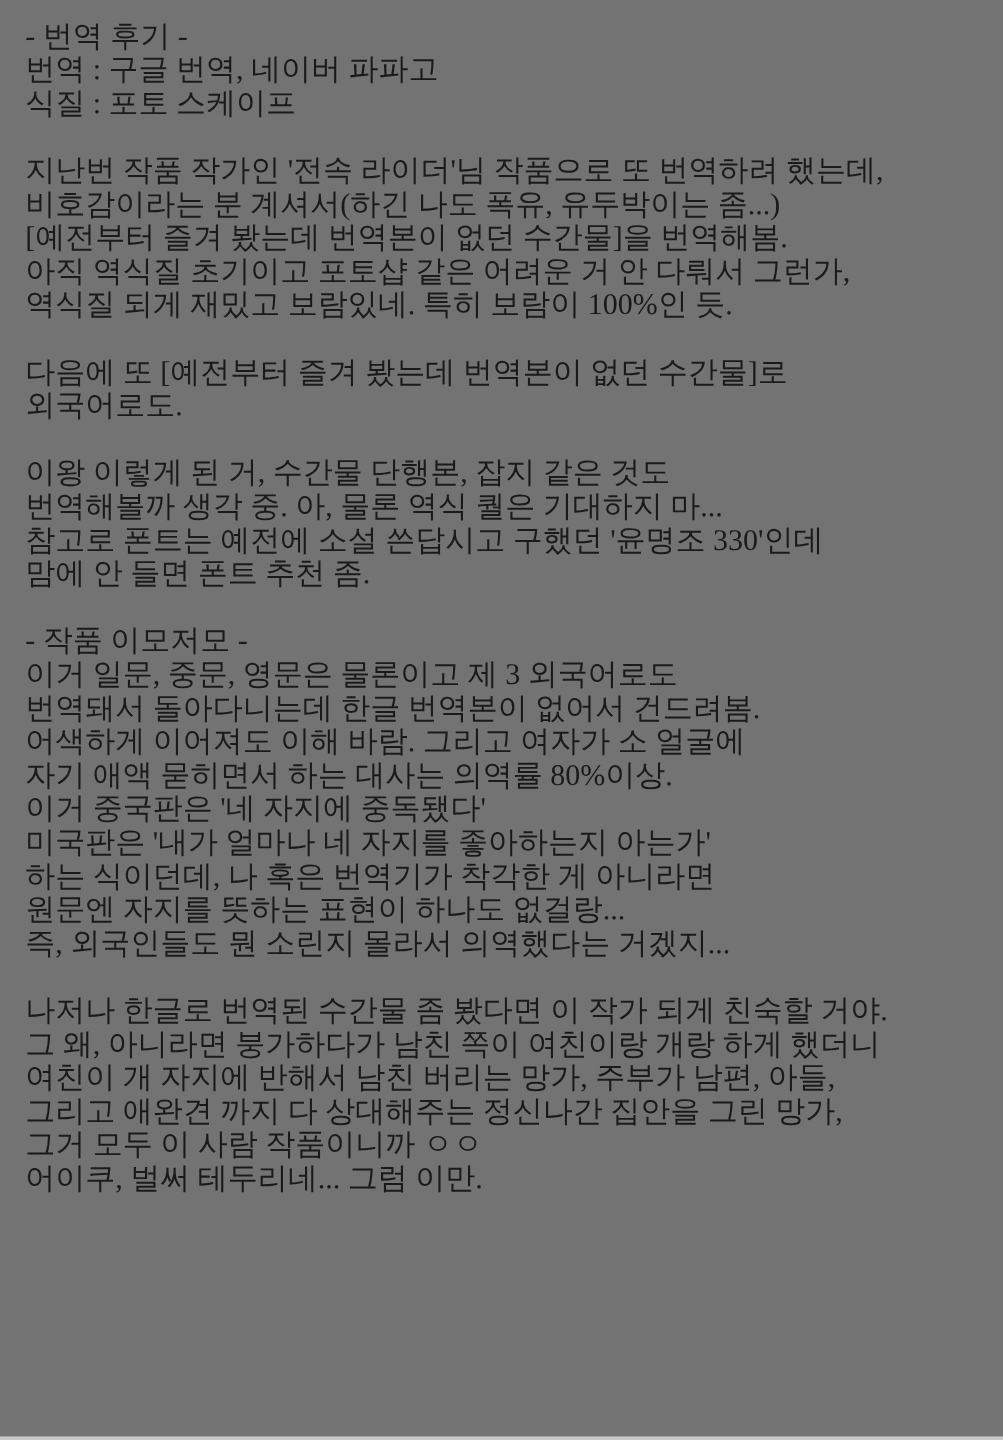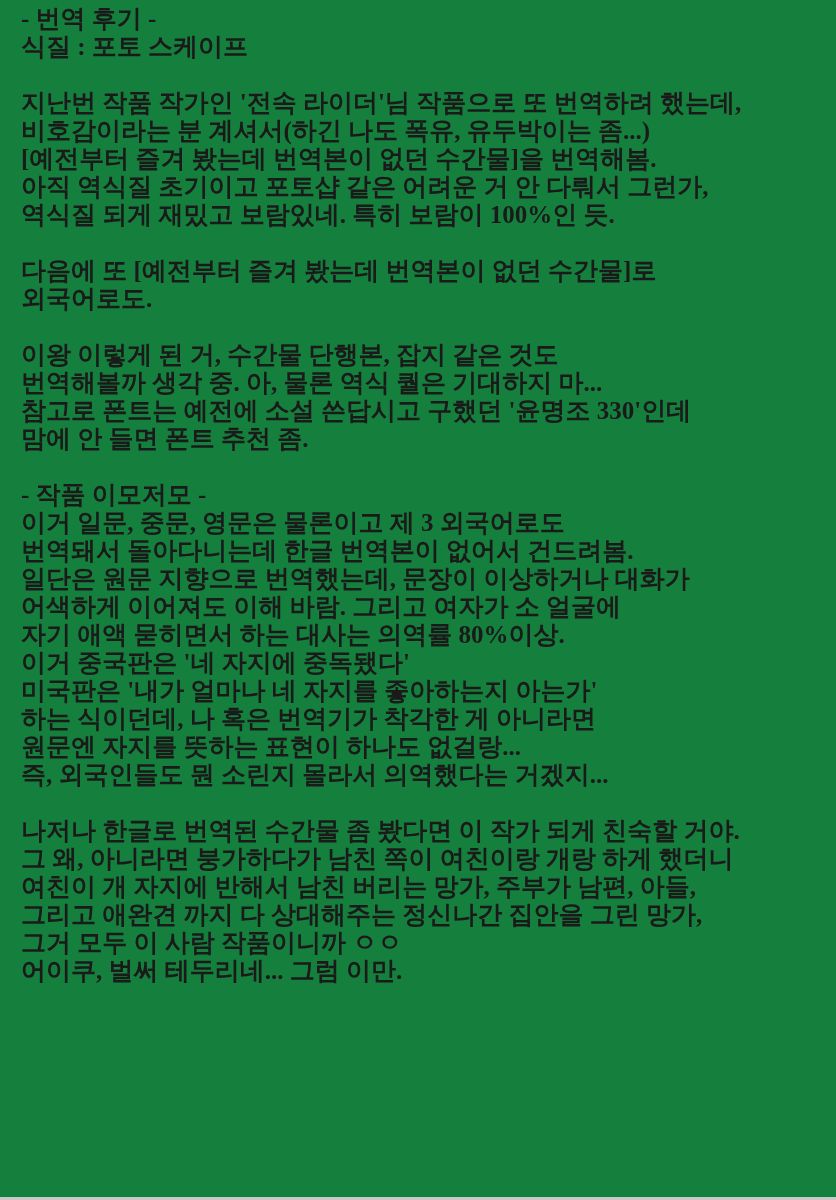--- a/index.html
+++ b/index.html
@@ -10,28 +10,27 @@
   body {
     width: 836px;
     height: 1200px;
     position: relative;
     overflow: hidden;
   }
   .page {
     box-sizing: border-box;
     width: 836px;
     height: 1200px;
-    padding: 5px 8px 0 21px;
-    background: #15803d;
+    padding: 17px 8px 0 21px;
+    background: #737373;
     color: #1a1a1a;
     font-family: "Liberation Serif", "DejaVu Serif", serif;
     font-size: 25px;
     line-height: 28px;
     letter-spacing: 0px;
-    font-weight: bold;
   }
   .para {
     margin: 0 0 28px 0;
   }
   .para:last-child {
     margin-bottom: 0;
   }
   .line {
     white-space: nowrap;
     height: 28px;
@@ -45,20 +44,21 @@
     background: #c9c9c9;
   }
 </style>
 </head>
 <body>
 
 <div class="page">
 
   <div class="para">
     <div class="line">- 번역 후기 -</div>
+    <div class="line">번역 : 구글 번역, 네이버 파파고</div>
     <div class="line">식질 : 포토 스케이프</div>
   </div>
 
 
   <div class="para">
     <div class="line">지난번 작품 작가인 '전속 라이더'님 작품으로 또 번역하려 했는데,</div>
     <div class="line">비호감이라는 분 계셔서(하긴 나도 폭유, 유두박이는 좀...)</div>
     <div class="line">[예전부터 즐겨 봤는데 번역본이 없던 수간물]을 번역해봄.</div>
     <div class="line">아직 역식질 초기이고 포토샵 같은 어려운 거 안 다뤄서 그런가,</div>
     <div class="line">역식질 되게 재밌고 보람있네. 특히 보람이 100%인 듯.</div>
@@ -73,21 +73,20 @@
     <div class="line">이왕 이렇게 된 거, 수간물 단행본, 잡지 같은 것도</div>
     <div class="line">번역해볼까 생각 중. 아, 물론 역식 퀄은 기대하지 마...</div>
     <div class="line">참고로 폰트는 예전에 소설 쓴답시고 구했던 '윤명조 330'인데</div>
     <div class="line">맘에 안 들면 폰트 추천 좀.</div>
   </div>
 
   <div class="para">
     <div class="line">- 작품 이모저모 -</div>
     <div class="line">이거 일문, 중문, 영문은 물론이고 제 3 외국어로도</div>
     <div class="line">번역돼서 돌아다니는데 한글 번역본이 없어서 건드려봄.</div>
-    <div class="line">일단은 원문 지향으로 번역했는데, 문장이 이상하거나 대화가</div>
     <div class="line">어색하게 이어져도 이해 바람. 그리고 여자가 소 얼굴에</div>
     <div class="line">자기 애액 묻히면서 하는 대사는 의역률 80%이상.</div>
     <div class="line">이거 중국판은 '네 자지에 중독됐다'</div>
     <div class="line">미국판은 '내가 얼마나 네 자지를 좋아하는지 아는가'</div>
     <div class="line">하는 식이던데, 나 혹은 번역기가 착각한 게 아니라면</div>
     <div class="line">원문엔 자지를 뜻하는 표현이 하나도 없걸랑...</div>
     <div class="line">즉, 외국인들도 뭔 소린지 몰라서 의역했다는 거겠지...</div>
   </div>
 
   <div class="para">

